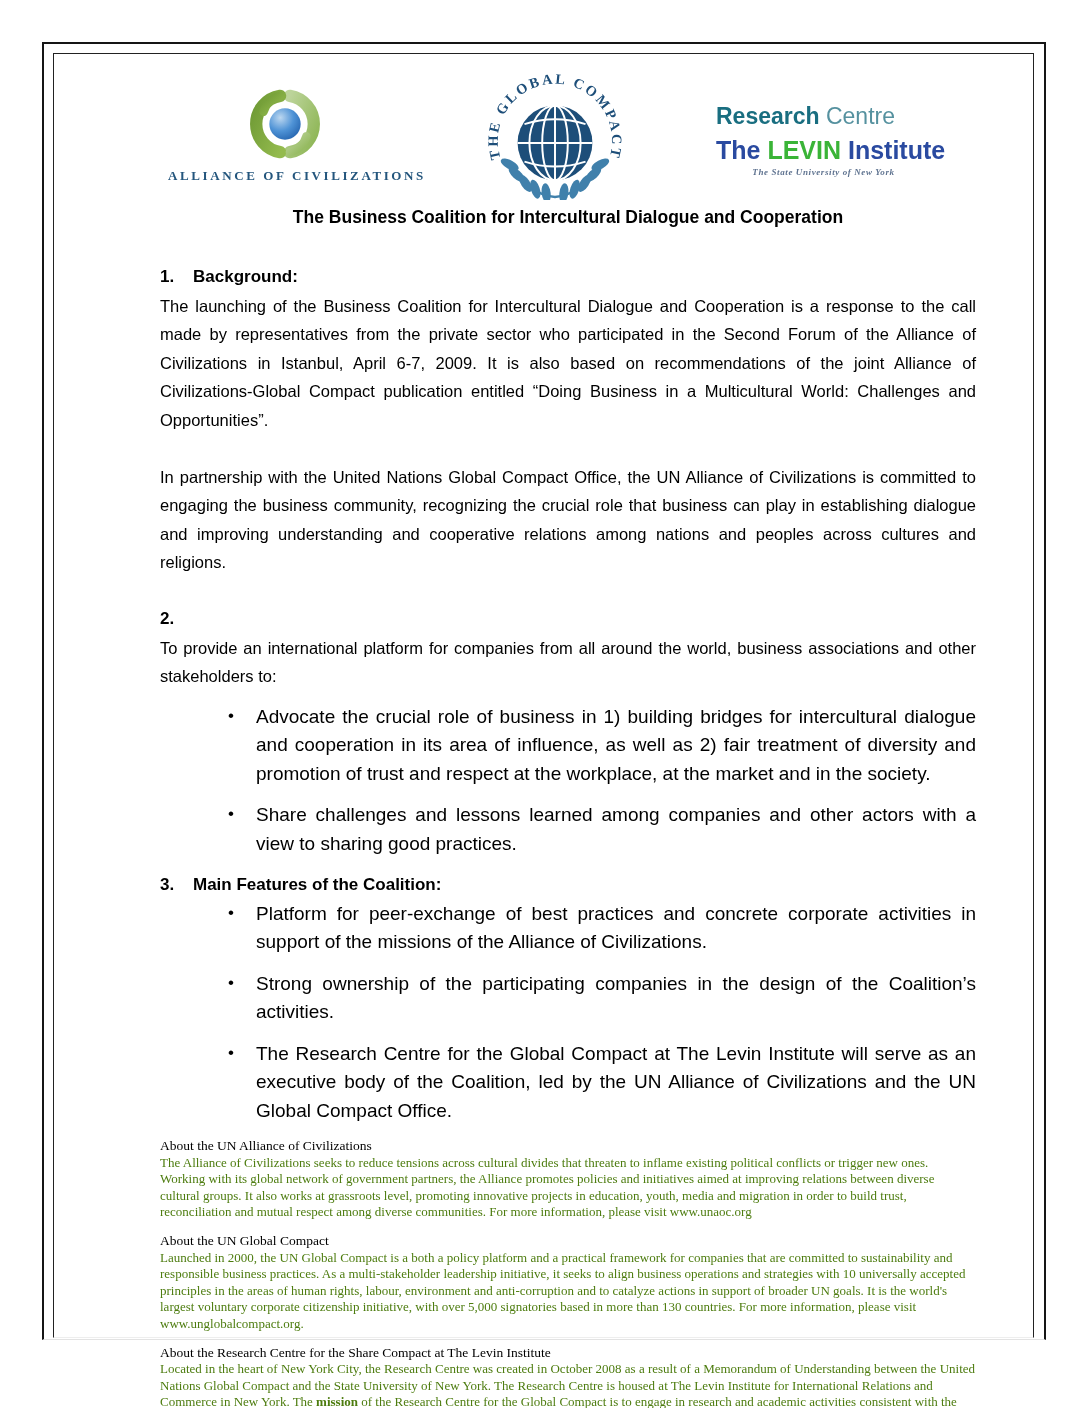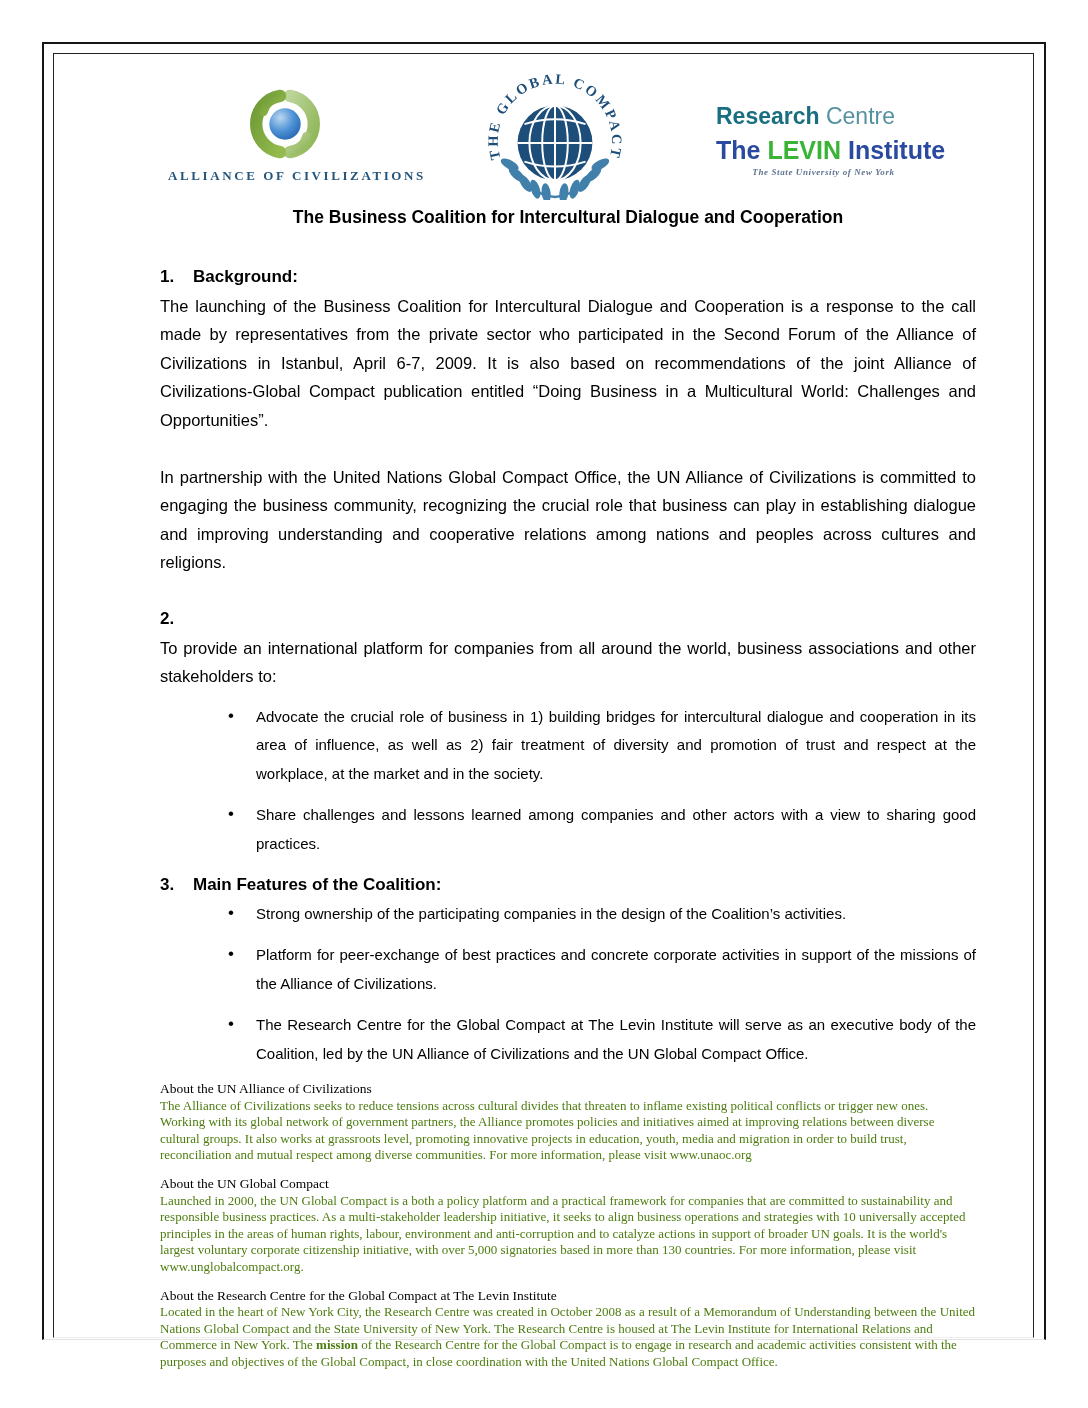--- a/index.html
+++ b/index.html
@@ -30,21 +30,21 @@
   
   .content{position:absolute;left:160px;top:0;width:816px;}
   .doc-title{margin-top:205px;margin-bottom:34px;text-align:center;
     font-size:17.5px;font-weight:bold;line-height:24px;}
   .sec-head{display:flex;font-weight:bold;font-size:17px;line-height:28.5px;}
   .sec-head .num{width:33px;flex:none;}
   p.body{margin:0 0 28.5px 0;font-size:16.5px;line-height:28.5px;text-align:justify;}
   p.body.tight{margin-bottom:0;}
   ul.bullets{list-style:none;margin:12px 0 13px 0;padding:0 0 0 96px;}
   ul.bullets.flush{margin-top:0;}
-  ul.bullets li{position:relative;margin-bottom:13px;font-size:15px;line-height:28.5px;text-align:justify;}
+  ul.bullets li{position:relative;margin-bottom:13px;font-size:19px;line-height:28.5px;text-align:justify;}
   ul.bullets li:last-child{margin-bottom:0;}
   ul.bullets li::before{content:"\2022";position:absolute;left:-28px;top:-1px;font-size:17px;}
   
   .about{font-family:"Liberation Serif",serif;}
   .about-h{font-size:13.5px;font-weight:normal;line-height:16.6px;margin:12px 0 0 0;}
   .about-h.first{margin-top:12px;}
   .about-p{font-size:13px;line-height:16.6px;margin:0;color:#4d7c0f;}
   .about-p b{font-weight:bold;}
 </style>
 </head>
@@ -138,29 +138,29 @@
     <ul class="bullets">
       <li>Advocate the crucial role of business in 1) building bridges for intercultural dialogue and cooperation in its area of influence, as well as 2) fair treatment of diversity and promotion of trust and respect at the workplace, at the market and in the society.</li>
       <li>Share challenges and lessons learned among companies and other actors with a view to sharing good practices.</li>
     </ul>
 
     <div class="sec-head">
       <span class="num">3.</span>
       <span>Main Features of the Coalition:</span>
     </div>
     <ul class="bullets flush">
+      <li>Platform for peer-exchange of best practices and concrete corporate activities in support of the missions of the Alliance of Civilizations.</li>
       <li>Strong ownership of the participating companies in the design of the Coalition’s activities.</li>
-      <li>Platform for peer-exchange of best practices and concrete corporate activities in support of the missions of the Alliance of Civilizations.</li>
       <li>The Research Centre for the Global Compact at The Levin Institute will serve as an executive body of the Coalition, led by the UN Alliance of Civilizations and the UN Global Compact Office.</li>
     </ul>
 
     <div class="about">
       <p class="about-h first">About the UN Alliance of Civilizations</p>
       <p class="about-p">The Alliance of Civilizations seeks to reduce tensions across cultural divides that threaten to inflame existing political conflicts or trigger new ones. Working with its global network of government partners, the Alliance promotes policies and initiatives aimed at improving relations between diverse cultural groups. It also works at grassroots level, promoting innovative projects in education, youth, media and migration in order to build trust, reconciliation and mutual respect among diverse communities. For more information, please visit www.unaoc.org</p>
 
       <p class="about-h">About the UN Global Compact</p>
       <p class="about-p">Launched in 2000, the UN Global Compact is a both a policy platform and a practical framework for companies that are committed to sustainability and responsible business practices. As a multi-stakeholder leadership initiative, it seeks to align business operations and strategies with 10 universally accepted principles in the areas of human rights, labour, environment and anti-corruption and to catalyze actions in support of broader UN goals. It is the world's largest voluntary corporate citizenship initiative, with over 5,000 signatories based in more than 130 countries. For more information, please visit www.unglobalcompact.org.</p>
 
-      <p class="about-h">About the Research Centre for the Global Compact at The Levin Institute</p>
+      <p class="about-h">About the Research Centre for the Share Compact at The Levin Institute</p>
       <p class="about-p"><span>Located in the heart of New York City, the Research Centre was created in October 2008 as a result of a Memorandum of Understanding between the United Nations Global Compact and the State University of New York. The Research Centre is housed at The Levin Institute for International Relations and Commerce in New York. The </span><b>mission</b><span> of the Research Centre for the Global Compact is to engage in research and academic activities consistent with the purposes and objectives of the Global Compact, in close coordination with the United Nations Global Compact Office.</span></p>
     </div>
   </div>
 </div>
 
 </body></html>

